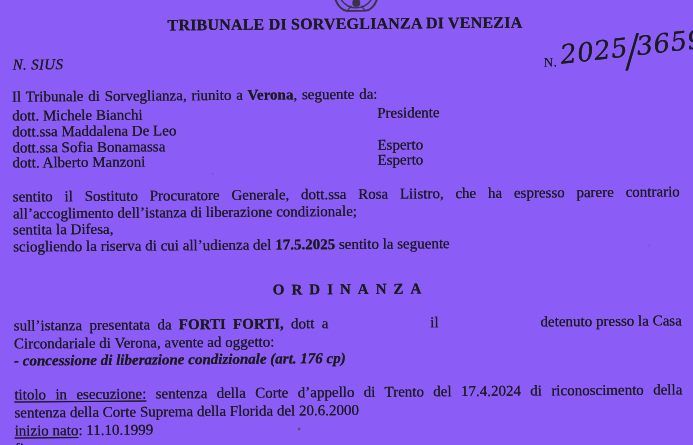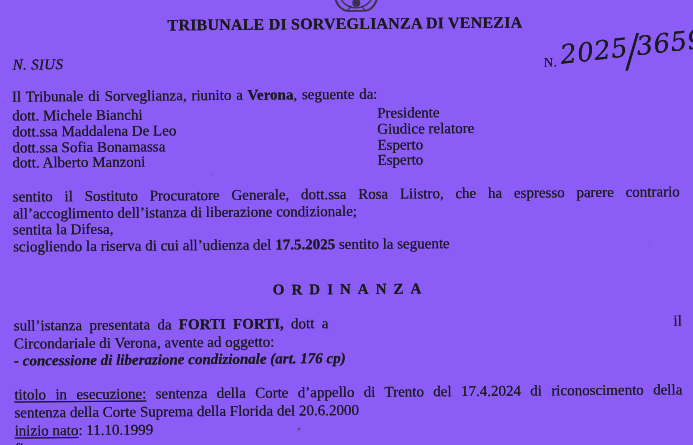--- a/index.html
+++ b/index.html
@@ -84,21 +84,20 @@
 
     <div class="intro body-txt"><span>Il Tribunale di Sorveglianza, riunito a </span><b>Verona</b><span>, seguente da:</span></div>
 
     <div class="panel body-txt">
       <div class="row">
         <span>dott. Michele Bianchi</span>
         <span class="role">Presidente</span>
       </div>
       <div class="row">
         <span>dott.ssa Maddalena De Leo</span>
-        <span class="role">Giudice relatore</span>
       </div>
       <div class="row">
         <span>dott.ssa Sofia Bonamassa</span>
         <span class="role">Esperto</span>
       </div>
       <div class="row">
         <span>dott. Alberto Manzoni</span>
         <span class="role">Esperto</span>
       </div>
     </div>
@@ -109,20 +108,21 @@
       <div>sentita la Difesa,</div>
       <div><span>sciogliendo la riserva di cui all’udienza del </span><b>17.5.2025</b><span> sentito la seguente</span></div>
     </div>
 
     <div class="ordinanza">ORDINANZA</div>
 
     <div class="istanza body-txt">
       <div class="gapline">
         <span class="seg-a"><span>sull’istanza presentata da </span><b>FORTI FORTI,</b><span> dott a</span></span>
         <span>il</span>
+        <span>detenuto presso la Casa</span>
       </div>
       <div>Circondariale di Verona, avente ad oggetto:</div>
       <div class="oggetto">- concessione di liberazione condizionale (art. 176 cp)</div>
     </div>
 
     <div class="esecuzione body-txt">
       <div class="jfy"><span class="u">titolo in esecuzione:</span><span> sentenza della Corte d’appello di Trento del 17.4.2024 di riconoscimento della</span></div>
       <div>sentenza della Corte Suprema della Florida del 20.6.2000</div>
       <div><span class="u">inizio nato</span><span>: 11.10.1999</span></div>
       <div class="cutline"><span class="u">fine pena:</span></div>

